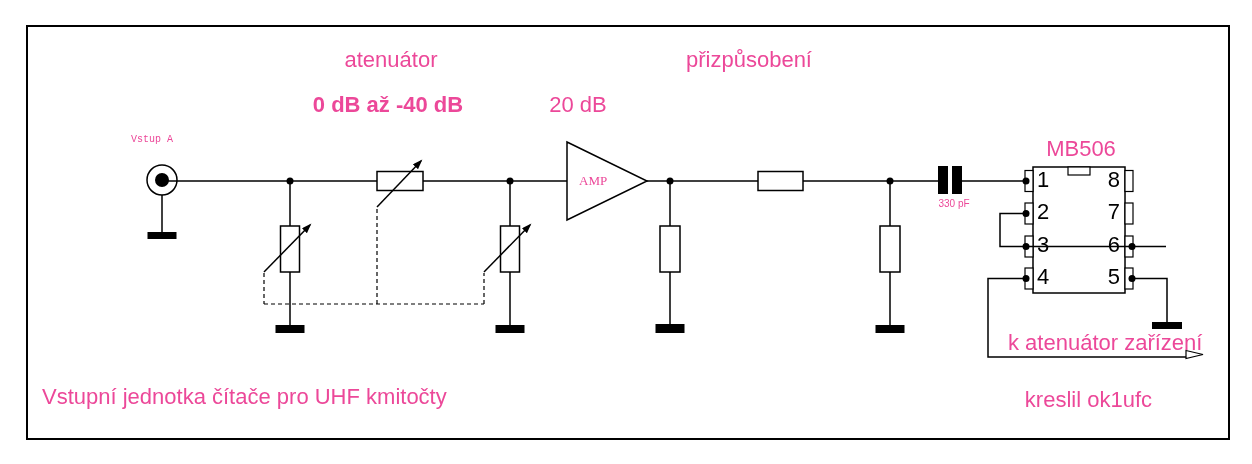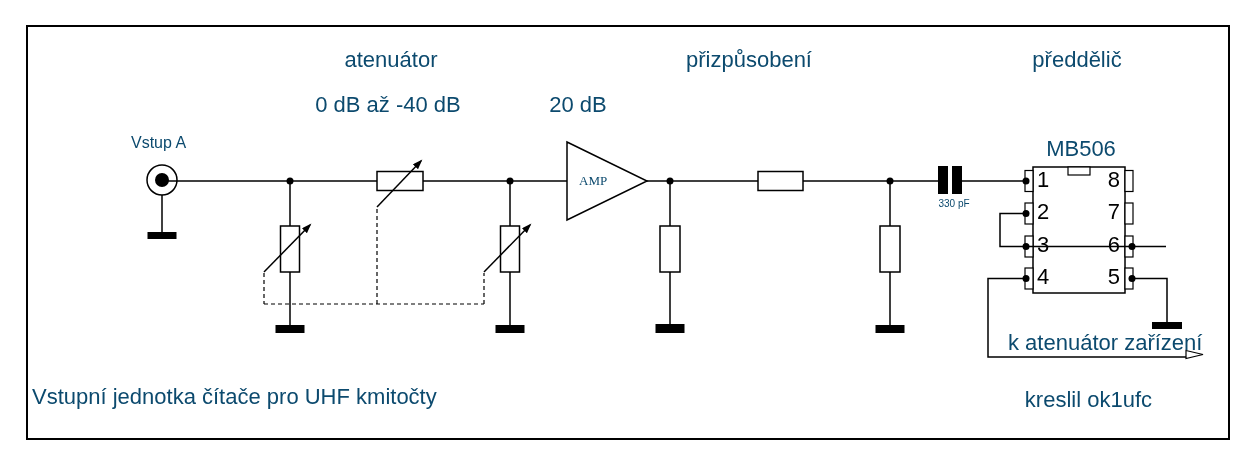--- a/index.html
+++ b/index.html
@@ -1,21 +1,21 @@
 <!DOCTYPE html>
 <html><head>
 <meta charset="utf-8">
 <style>
   html,body { margin:0; padding:0; background:#ffffff; }
   #canvas {
     position:relative; width:1252px; height:464px; background:#ffffff;
     font-family:"Liberation Sans", sans-serif; color:#000; overflow:hidden;
   }
   #schematic { position:absolute; left:0; top:0; }
-  .t { position:absolute; line-height:1; white-space:nowrap; color:#0c4a6e; }
+  .t { position:absolute; line-height:1; white-space:nowrap; color:#ec4899; }
   .big { font-size:22px; }
   .ctr { text-align:center; }
   .rt  { text-align:right; }
   .pin { position:absolute; font-size:22px; line-height:1; }
 </style>
 </head>
 <body>
 
 <div id="canvas">
 
@@ -101,42 +101,41 @@
       <circle cx="1026" cy="213.5" r="3.5"></circle>
       <circle cx="1026" cy="246.5" r="3.5"></circle>
       <circle cx="1026" cy="278.5" r="3.5"></circle>
       <circle cx="1132" cy="246.5" r="3.5"></circle>
       <circle cx="1132" cy="278.5" r="3.5"></circle>
     </g>
 
     <polygon points="1186,350.5 1203,354.5 1186,358.5" fill="#fff" stroke="#000" stroke-width="1.2"></polygon>
   </svg>
 
-  <div class="t" style="left:131px; top:135px; font-size:16px;">Vstup A</div>
+  <div class="t" style="left:131px; top:135px; font-size:10px;font-family:Liberation Mono, monospace;">Vstup A</div>
 
   <div class="t big ctr" style="left:291px; top:49px; width:200px;">atenuátor</div>
-  <div class="t big ctr" style="left:288px; top:94px; width:200px;">0 dB až -40 dB</div>
+  <div class="t big ctr" style="left:288px; top:94px; width:200px;font-weight:bold;">0 dB až -40 dB</div>
 
   <div class="t big ctr" style="left:478px; top:94px; width:200px;">20 dB</div>
   <div class="t" style="left:579px; top:174px; font-size:13px;font-family:Liberation Serif, serif;">AMP</div>
 
   <div class="t big ctr" style="left:649px; top:49px; width:200px;">přizpůsobení</div>
 
-  <div class="t big ctr" style="left:977px; top:49px; width:200px;">předdělič</div>
   <div class="t big ctr" style="left:981px; top:138px; width:200px;">MB506</div>
 
   <div class="t ctr" style="left:904px; top:199px; width:100px; font-size:10px;">330 pF</div>
 
   <div class="pin" style="left:1037px; top:169px;">1</div>
   <div class="pin" style="left:1037px; top:201px;">2</div>
   <div class="pin" style="left:1037px; top:234px;">3</div>
   <div class="pin" style="left:1037px; top:266px;">4</div>
   <div class="pin rt" style="left:1100px; top:169px; width:20px;">8</div>
   <div class="pin rt" style="left:1100px; top:201px; width:20px;">7</div>
   <div class="pin rt" style="left:1100px; top:234px; width:20px;">6</div>
   <div class="pin rt" style="left:1100px; top:266px; width:20px;">5</div>
 
   <div class="t big" style="left:1008px; top:332px;">k atenuátor zařízení</div>
 
-  <div class="t big" style="left:32px; top:386px;">Vstupní jednotka čítače pro UHF kmitočty</div>
+  <div class="t big" style="left:42px; top:386px;">Vstupní jednotka čítače pro UHF kmitočty</div>
   <div class="t big rt" style="left:952px; top:389px; width:200px;">kreslil ok1ufc</div>
 
 </div>
 
 </body></html>

